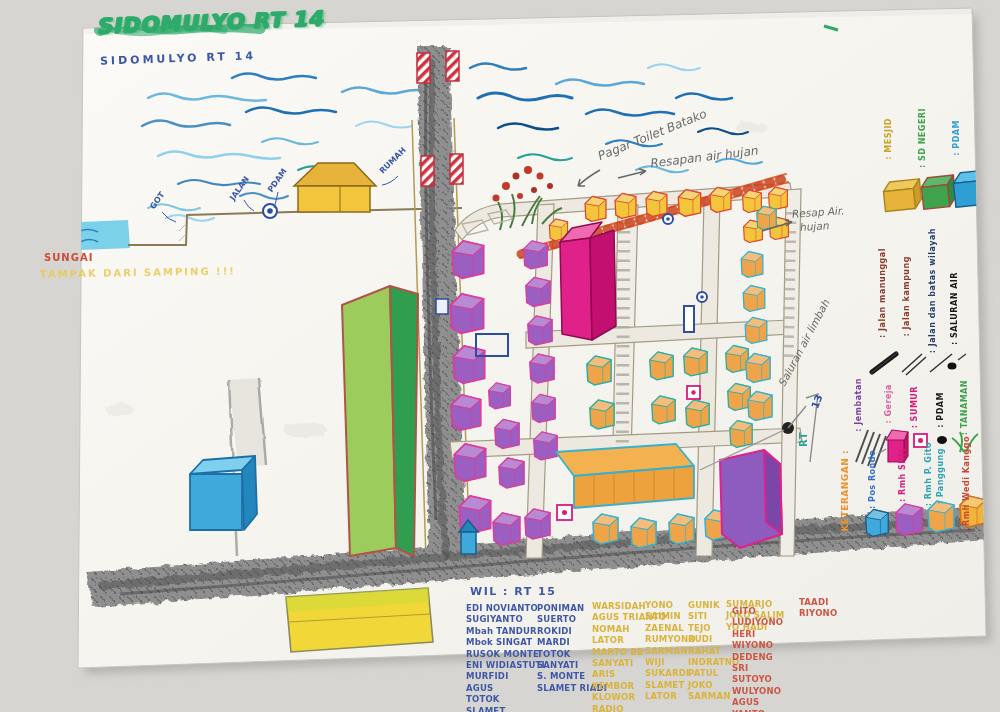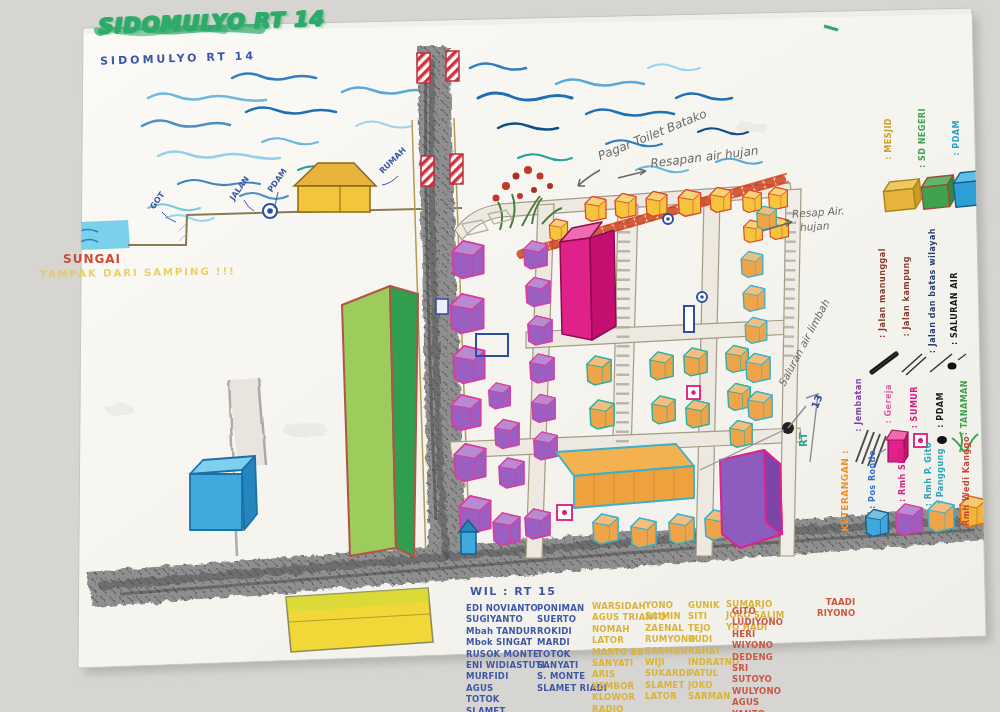--- a/index.html
+++ b/index.html
@@ -358,21 +358,21 @@
 <div class="abs pencil anno-sm" style="left:800px;top:220px;transform:rotate(-4deg);">hujan</div>
 <div class="abs pencil anno-sm" style="left:776px;top:382px;transform:rotate(-62deg);transform-origin:left top;">Saluran air limbah</div>
 
 <div class="abs vtext" style="left:798px;top:432px;color:#2aa198;font-size:10px;">RT</div>
 <div class="abs" style="left:810px;top:396px;color:#2b4ea2;font-size:10px;font-weight:bold;transform:rotate(-70deg);">13</div>
 
 <div class="abs sv-label" style="left:148px;top:196px;transform:rotate(-55deg);">GOT</div>
 <div class="abs sv-label" style="left:226px;top:184px;transform:rotate(-55deg);">JALAN</div>
 <div class="abs sv-label" style="left:264px;top:176px;transform:rotate(-55deg);">PDAM</div>
 <div class="abs sv-label" style="left:376px;top:156px;transform:rotate(-45deg);">RUMAH</div>
-<div class="abs" style="left:44px;top:252px;font-size:12px;font-weight:bold;color:#d04a3a;letter-spacing:1px;margin-left:19px;">SUNGAI</div>
+<div class="abs" style="left:44px;top:252px;font-size:10px;font-weight:bold;color:#d04a3a;letter-spacing:1px;">SUNGAI</div>
 <div class="abs" style="left:40px;top:267px;font-size:10px;font-weight:bold;color:#e9c94f;letter-spacing:2px;opacity:.85;transform:rotate(-1deg);">TAMPAK DARI SAMPING !!!</div>
 
 <div class="abs vtext" style="left:884px;top:118px;color:#c9a227;">: MESJID</div>
 <div class="abs vtext" style="left:918px;top:108px;color:#3fa34d;">: SD NEGERI</div>
 <div class="abs vtext" style="left:952px;top:120px;color:#2e9fd4;">: PDAM</div>
 
 <div class="abs vtext" style="left:878px;top:248px;color:#8a3a2e;">: Jalan manunggal</div>
 <div class="abs vtext" style="left:902px;top:256px;color:#8a3a2e;">: Jalan kampung</div>
 <div class="abs vtext" style="left:928px;top:228px;color:#27406e;">: Jalan dan batas wilayah</div>
 <div class="abs vtext" style="left:950px;top:272px;color:#1a1a1a;">: SALURAN AIR</div>
@@ -443,16 +443,16 @@
 <div class="abs names ink-red" style="left:732px;top:598px;margin-top:8px;">GITO
 LUDIYONO
 HERI
 WIYONO
 DEDENG
 SRI
 SUTOYO
 WULYONO
 AGUS
 YANTO</div>
-<div class="abs names ink-red" style="left:817px;top:597px;text-align:right;">TAADI
+<div class="abs names ink-red" style="left:799px;top:597px;">TAADI
 RIYONO</div>
 
 </div>
 
 </body></html>

